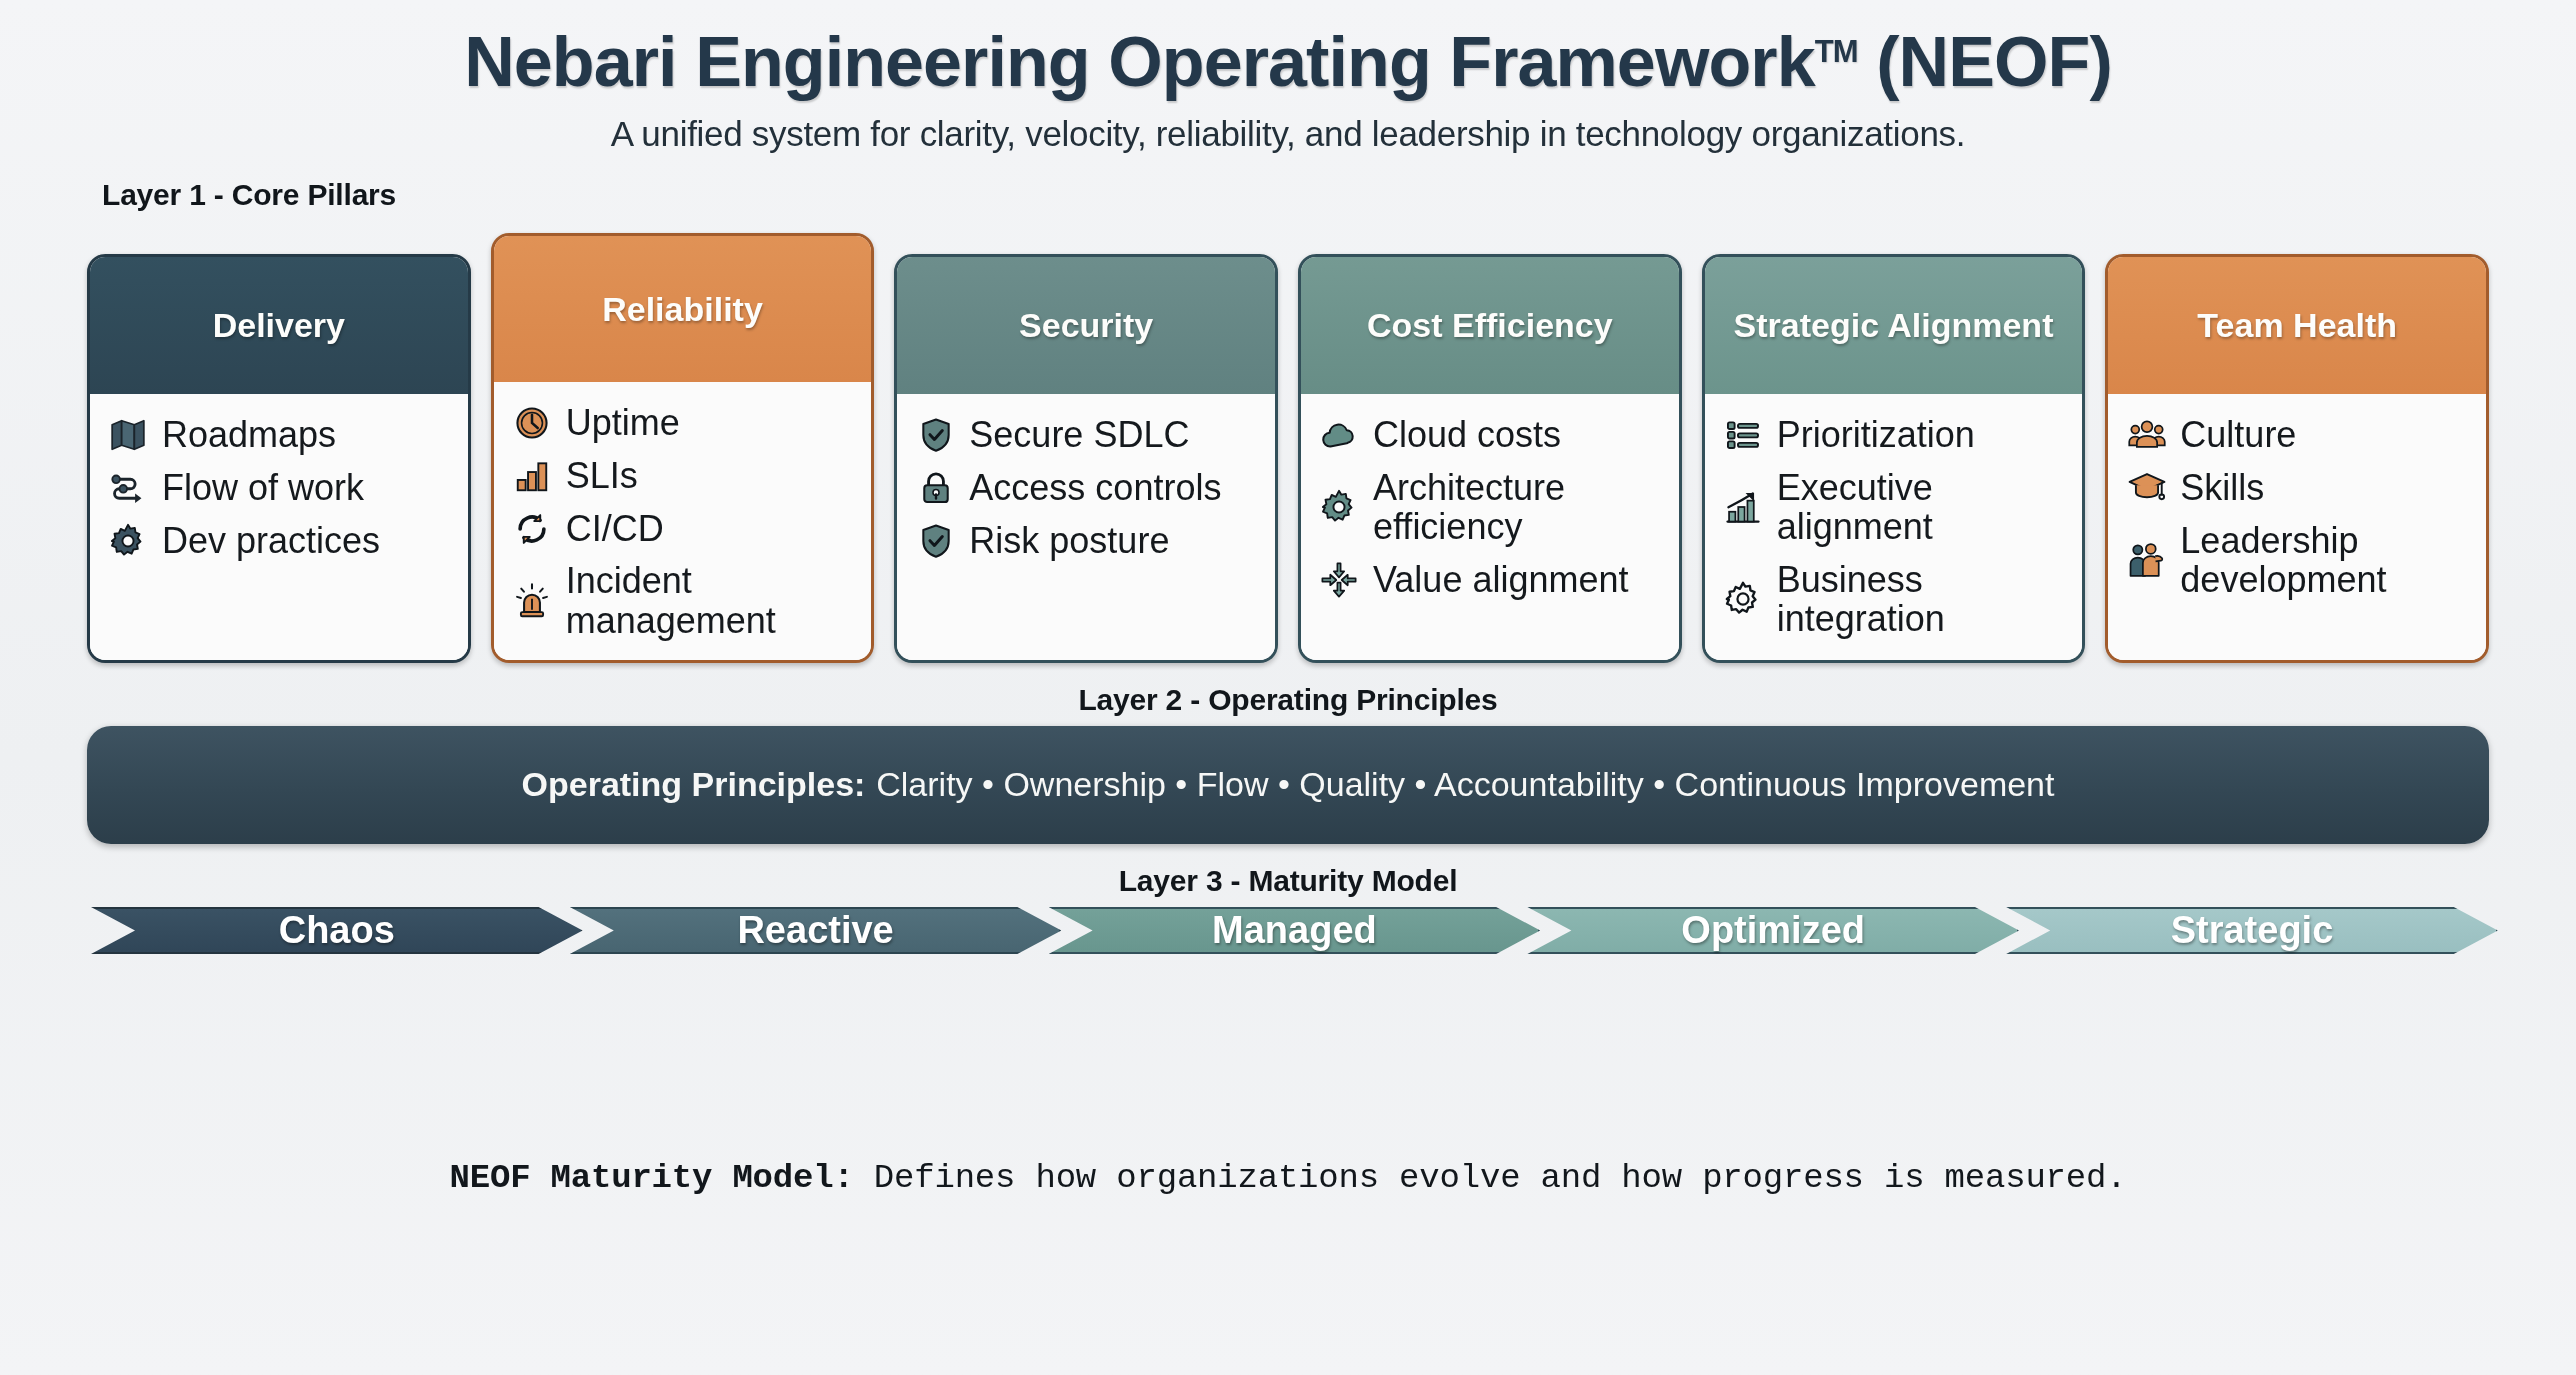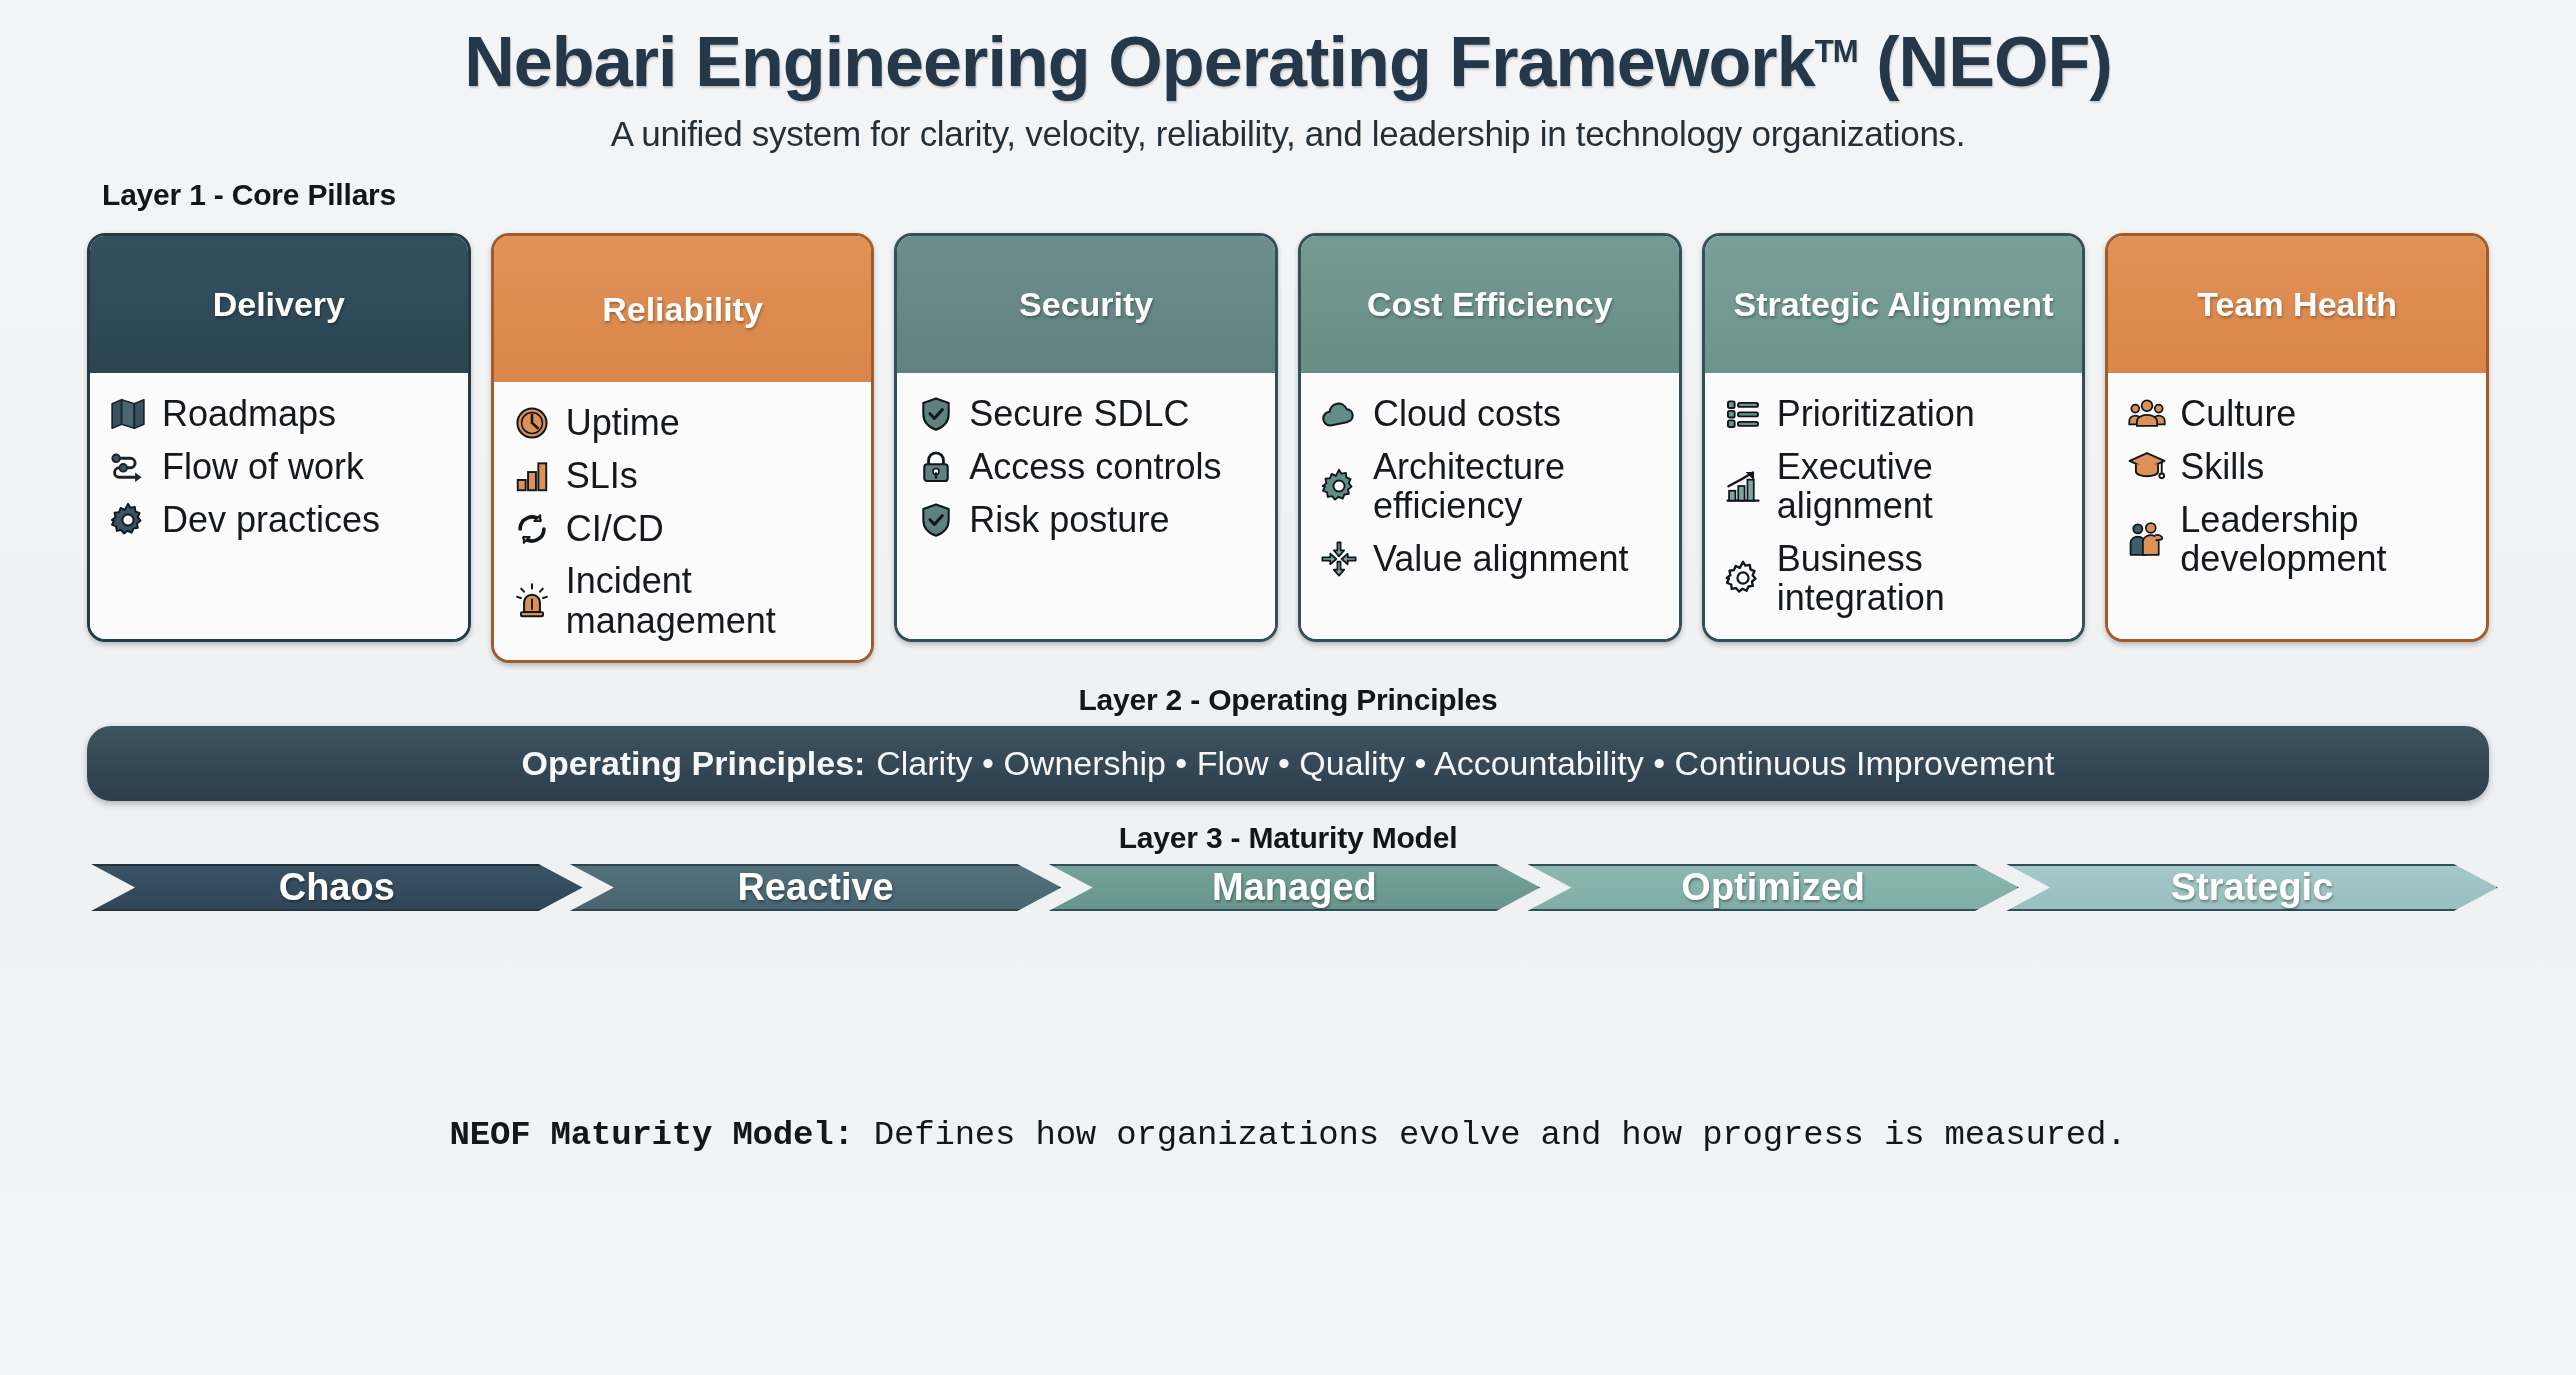--- a/index.html
+++ b/index.html
@@ -44,21 +44,21 @@
     letter-spacing:-0.2px;
   }
   .layer-label.left{margin:24px 0 5.5px 102px;}
   .layer-label.center{text-align:center;margin:20px 0 9.1px 0;}
 
   
   .pillars{
     display:flex;
     gap:20px;
     padding:0 87px;
-    align-items:flex-start;
+    align-items:flex-end;
     margin-top:21px;
   }
   .pillar{
     flex:1 1 0;
     border-radius:18.3px;
     overflow:hidden;
     display:flex;
     flex-direction:column;
     background:#fafafa;
     box-shadow:0 2.7px 5.5px rgba(0,0,0,.22);
@@ -103,21 +103,21 @@
     display:flex;align-items:center;justify-content:center;
   }
   .pillar-item .ico svg{width:38px;height:38px;display:block;}
   .pillar-item .lbl{flex:1;}
 
   
   .principles{
     margin:0 87px;
     background:linear-gradient(180deg,#3e5361 0%,#334754 55%,#2c3e4a 100%);
     border-radius:24px;
-    height:75px;
+    height:118px;
     display:flex;
     align-items:center;
     justify-content:center;
     color:#f6f7f6;
     font-size:34px;
     box-shadow:0 2.7px 6.4px rgba(0,0,0,.25);
     padding:0 24px;
     box-sizing:border-box;
   }
   .principles b{font-weight:bold;margin-right:.32em;}

